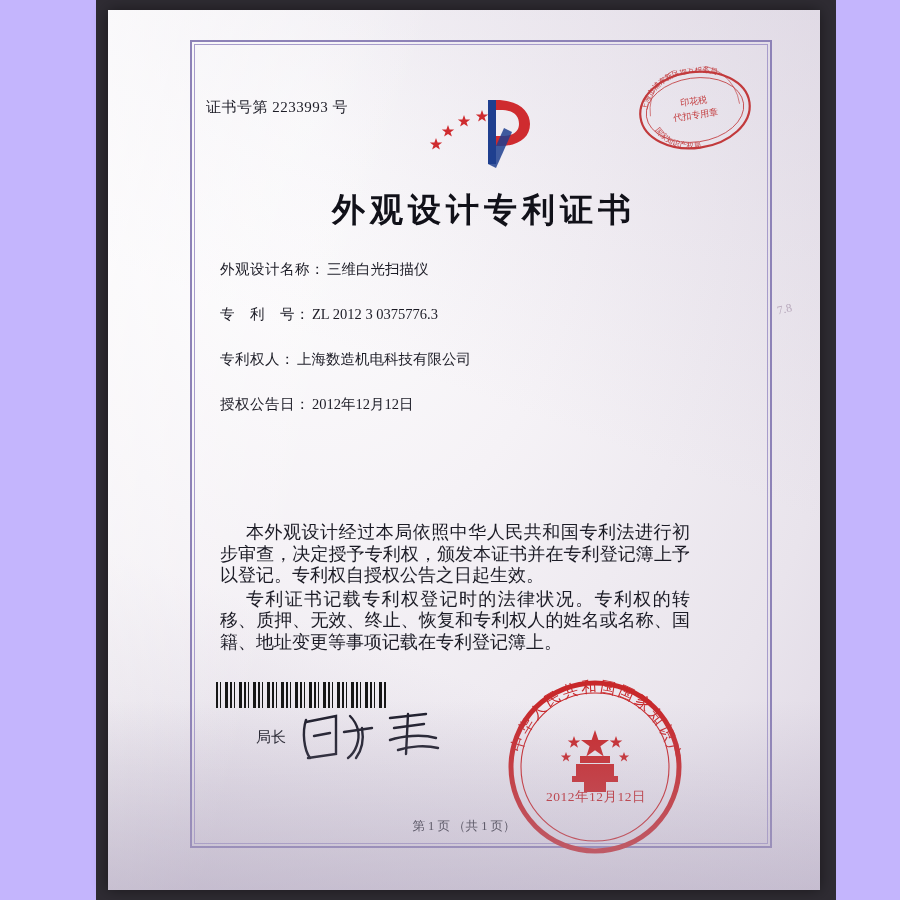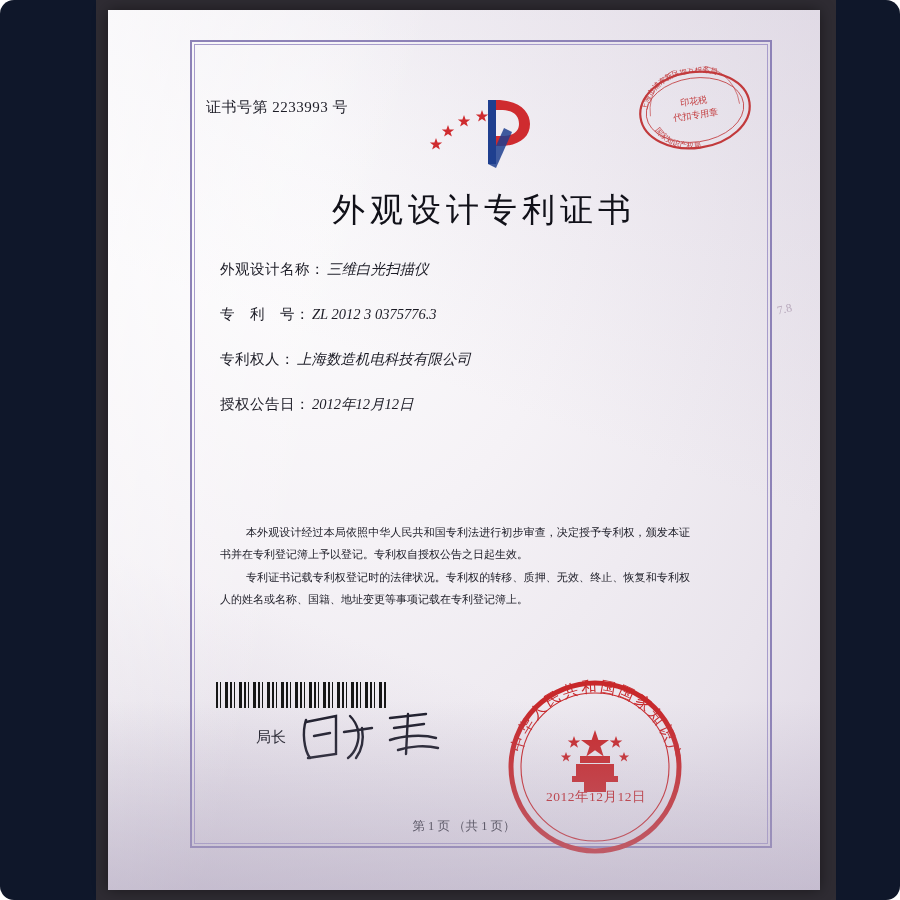--- a/index.html
+++ b/index.html
@@ -12,22 +12,21 @@
     height: 900px;
     font-family: "Liberation Serif", serif;
     overflow: hidden;
   }
 
   
   #scan-area {
     position: relative;
     width: 900px;
     height: 900px;
-    background: #0f172a;
-    border-radius: 14px;
+    background: #c4b5fd;
   }
 
   
   #scan-bg {
     position: absolute;
     left: 96px;
     top: 0px;
     width: 740px;
     height: 900px;
     background: #2f2c33;
@@ -123,21 +122,21 @@
   }
 
   #doc-title {
     position: absolute;
     left: 0;
     top: 0;
     width: 100%;
     text-align: center;
     font-size: 33px;
     letter-spacing: 5px;
-    font-weight: normal;
+    font-weight: bold;
     color: #111119;
     font-family: "DejaVu Serif", serif;
   }
   #title-wrap {
     position: absolute;
     left: 86px;
     top: 178px;
     width: 580px;
     height: 46px;
   }
@@ -149,28 +148,28 @@
     width: 520px;
   }
   .field {
     font-size: 14.5px;
     line-height: 22px;
     margin-bottom: 23px;
     color: #1b1b25;
     white-space: nowrap;
   }
   .field .lbl { letter-spacing: 0.5px; font-family: Liberation Serif, serif; }
-  .field .val { margin-left: 2px; font-style: italic; }
+  .field .val { margin-left: 2px; }
 
   .paragraphs {
     position: absolute;
     left: 112px;
     top: 512px;
     width: 470px;
-    font-size: 11px;
+    font-size: 18px;
     line-height: 21.5px;
     text-align: justify;
     color: #1b1b25;
   }
   .paragraphs p {
     margin: 0 0 2px 0;
     text-indent: 26px;
   }
 
   

